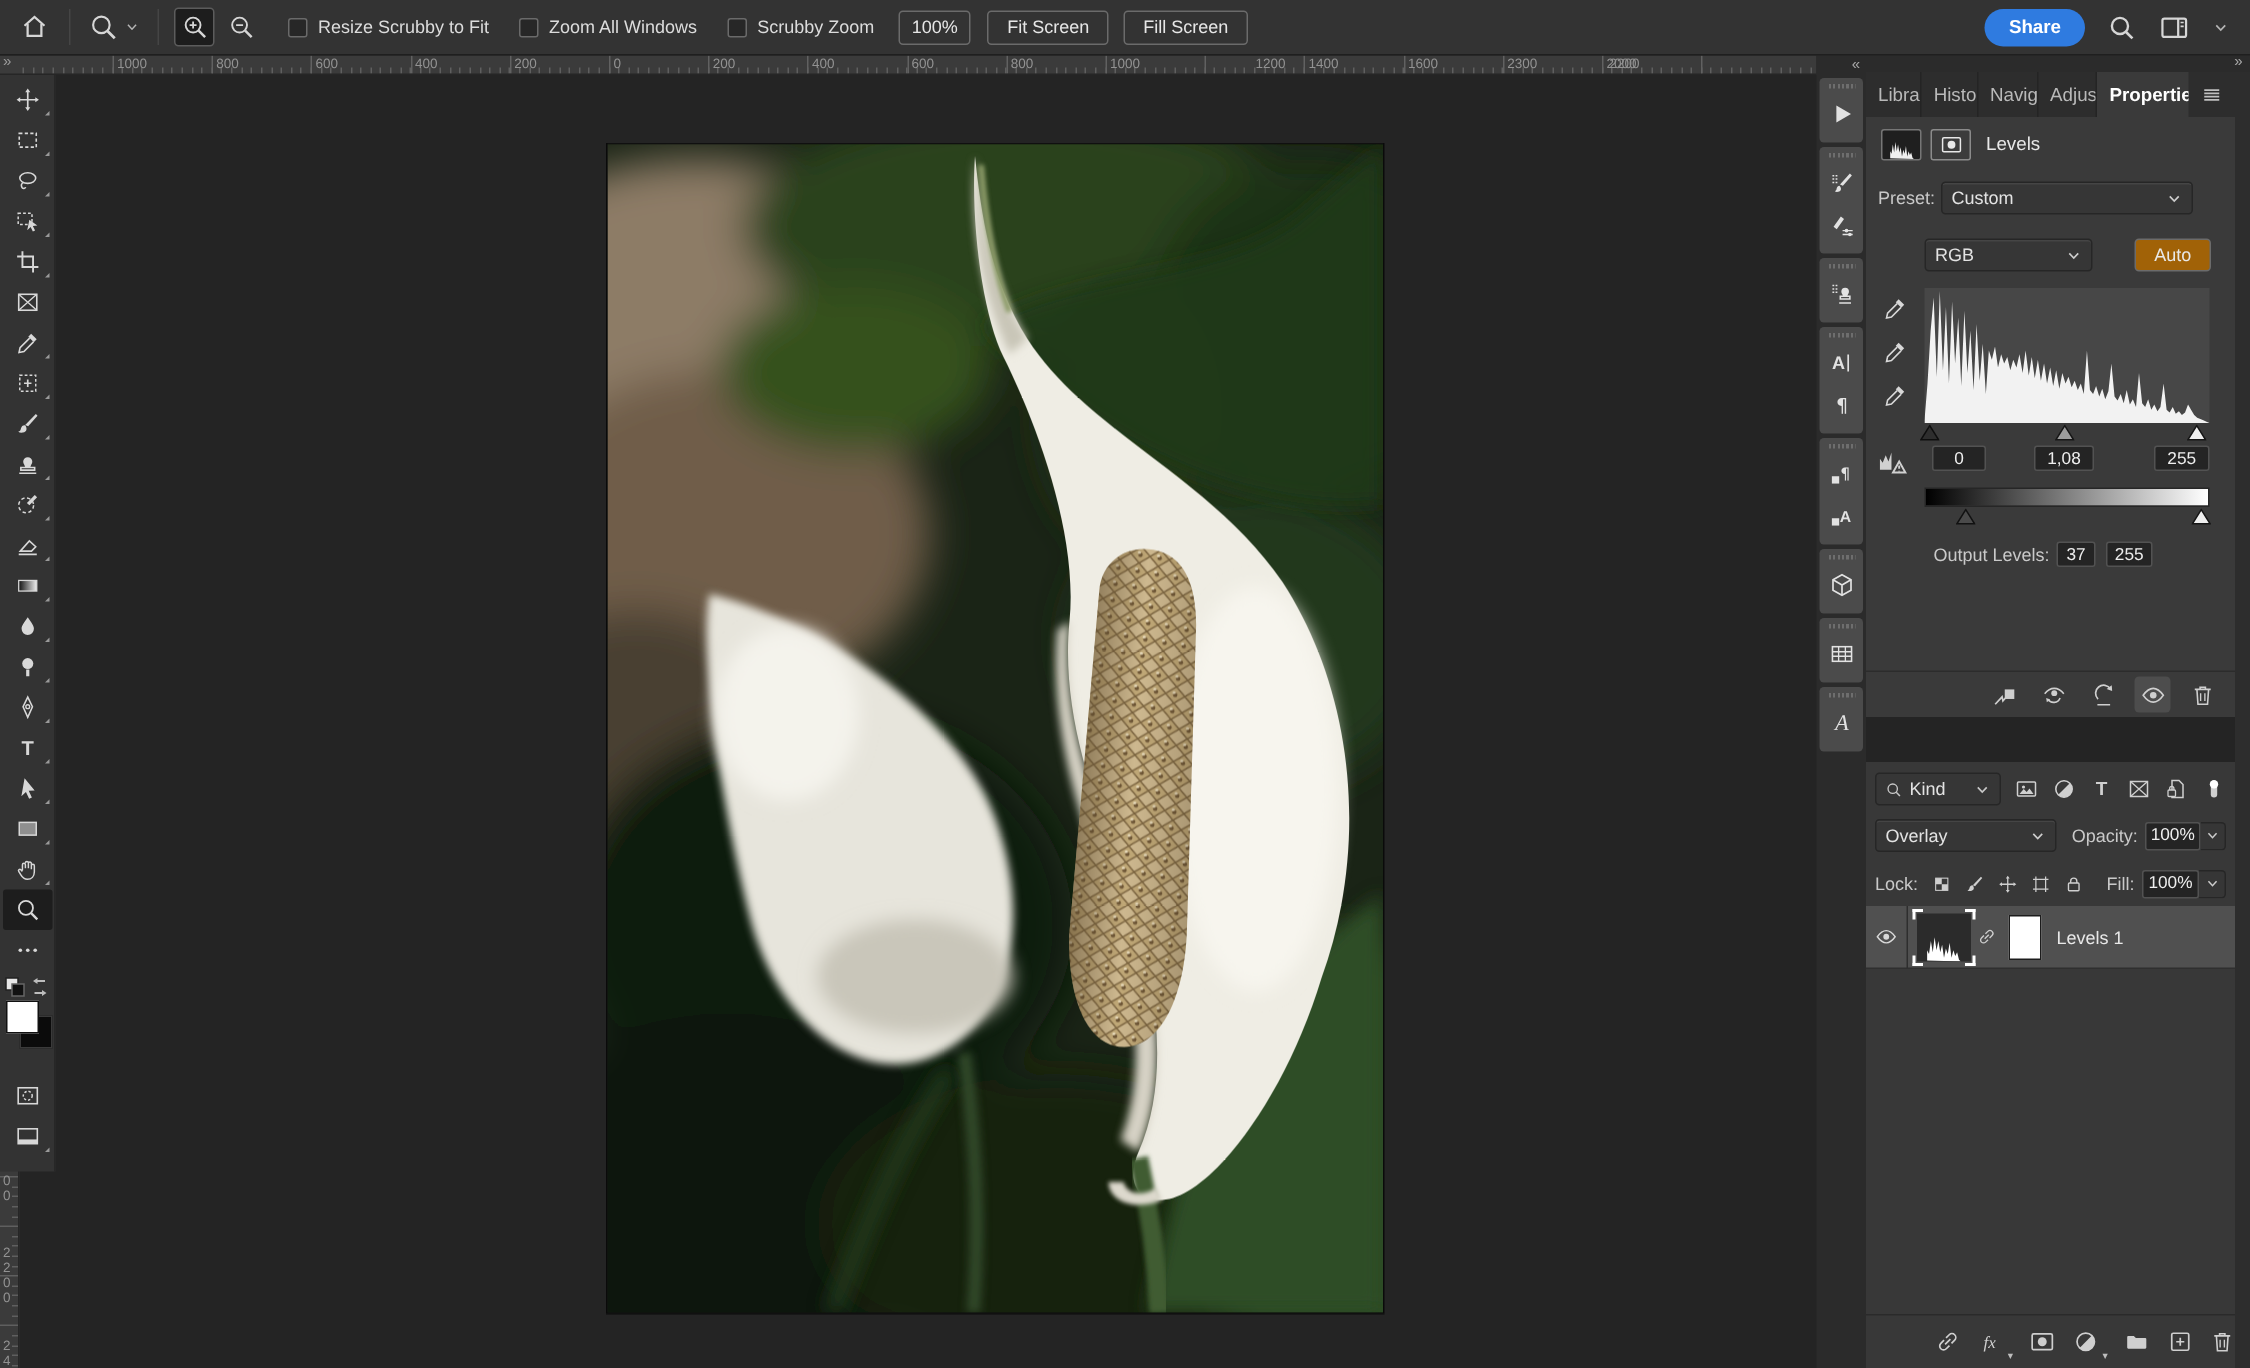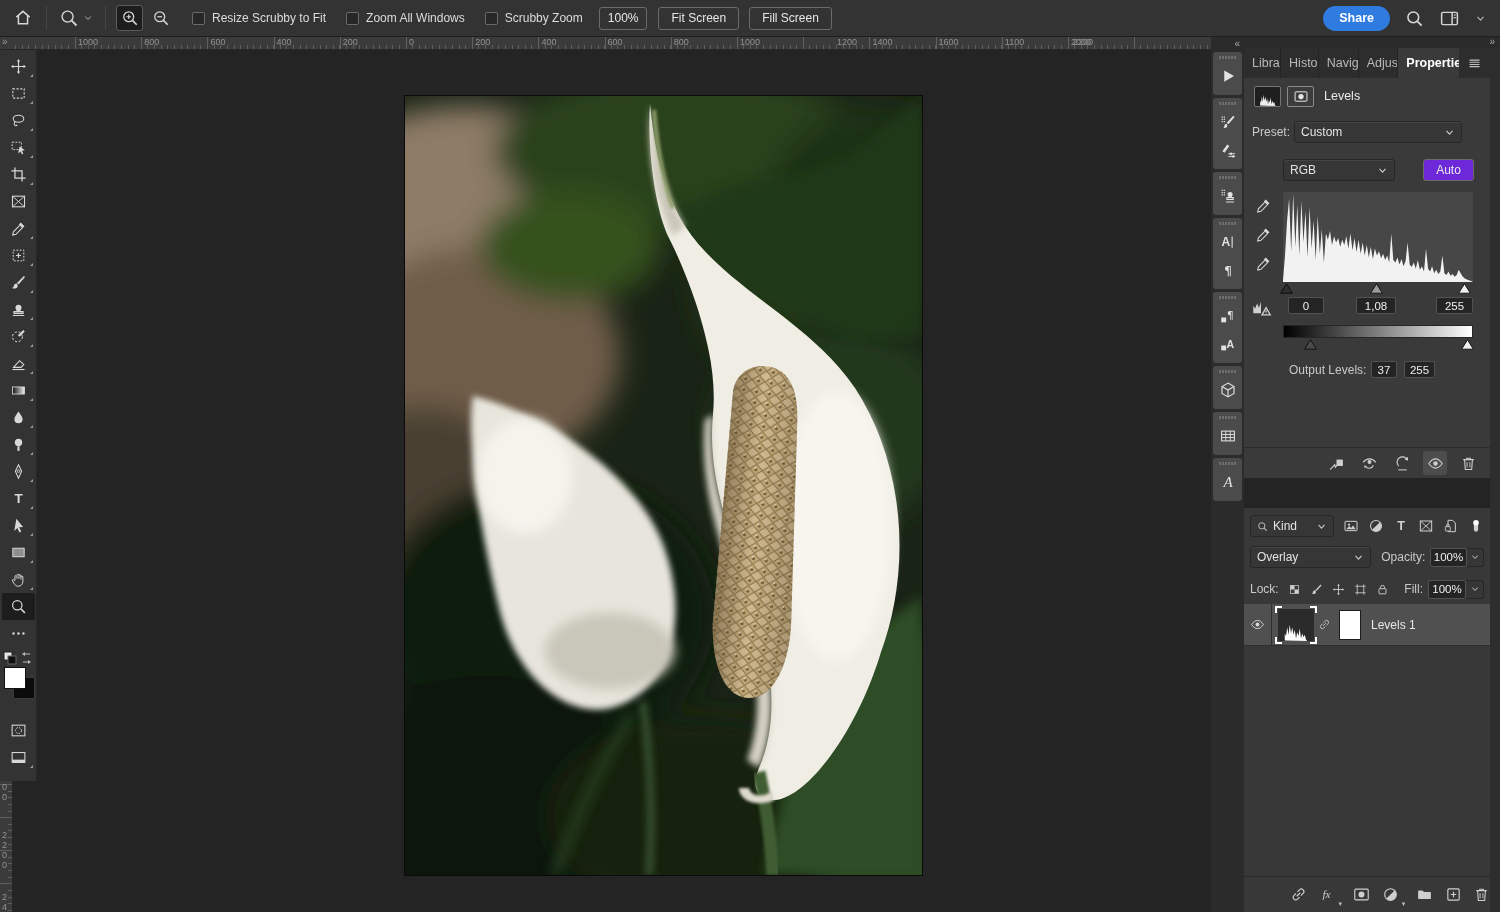--- a/index.html
+++ b/index.html
@@ -81,21 +81,21 @@
 
   #props-tabs { top:48px; }
   #props { position:absolute; left:1244px; top:78px; width:246px; height:400px; background:#3a3a3a; z-index:22; }
   .plabel { font-size:12px; color:#c9c9c9; }
   .dd { background:#363636; border:1px solid #262626; border-radius:3px; box-shadow:inset 0 1px 0 #454545;
     display:flex; align-items:center; font-size:12px; color:#e3e3e3; padding:0 6px; height:22px; }
   .dd .dd-label { flex:1; white-space:nowrap; overflow:hidden; }
   .dd svg { width:11px; height:11px; color:#cdcdcd; flex:none; }
   .numfield { background:#242424; border:1px solid #525252; border-radius:2px; color:#eeeeee;
     font-size:11.5px; display:flex; align-items:center; justify-content:center; height:17px; }
-  .pushauto { background:#6d28d9; border:1px solid #6b6b6b; border-radius:3px; font-size:12px; color:#e8e8e8;
+  .pushauto { background:#a16207; border:1px solid #6b6b6b; border-radius:3px; font-size:12px; color:#e8e8e8;
     display:flex; align-items:center; justify-content:center; }
 
   #hdr-hist-ic { position:absolute; left:10px; top:8px; width:27px; height:21px; background:#1f1f1f;
     border:1px solid #767676; border-radius:2px; display:flex; align-items:flex-end; justify-content:center; }
   #hdr-mask-ic { position:absolute; left:43px; top:8px; width:27px; height:21px; background:#3c3c3c;
     border:1px solid #8b8b8b; border-radius:2px; display:flex; align-items:center; justify-content:center; }
   #props-title { position:absolute; left:80px; top:11px; font-size:12.5px; color:#e8e8e8; }
 
   .dropper { position:absolute; left:11px; width:17px; height:17px; color:#d8d8d8; }
   #hist-box { position:absolute; left:39px; top:114px; width:190px; height:90px; background:#474747; }
@@ -742,21 +742,21 @@
       <span class="rlab" style="left: 673.8px;">800</span>
       <i class="rtick major" style="left: 737px;"></i>
       <span class="rlab" style="left: 740px;">1000</span>
       <i class="rtick major" style="left: 803.2px;"></i>
       <span class="rlab" style="left: 837px;">1200</span>
       <i class="rtick major" style="left: 869.4px;"></i>
       <span class="rlab" style="left: 872.4px;">1400</span>
       <i class="rtick major" style="left: 935.6px;"></i>
       <span class="rlab" style="left: 938.6px;">1600</span>
       <i class="rtick major" style="left: 1001.8px;"></i>
-      <span class="rlab" style="left: 1004.8px;">1100</span>
+      <span class="rlab" style="left: 1004.8px;">2300</span>
       <i class="rtick major" style="left: 1068px;"></i>
       <span class="rlab" style="left: 1071px;">2000</span>
       <i class="rtick major" style="left: 1134.2px;"></i>
       <span class="rlab" style="left: 1073px;">2200</span>
     </div>
   <div id="v-ruler">
       <i class="vtick major" style="top: 4px;"></i>
       <i class="vtick" style="top: 10.6px;"></i>
       <i class="vtick" style="top: 17.2px;"></i>
       <i class="vtick" style="top: 23.9px;"></i>

